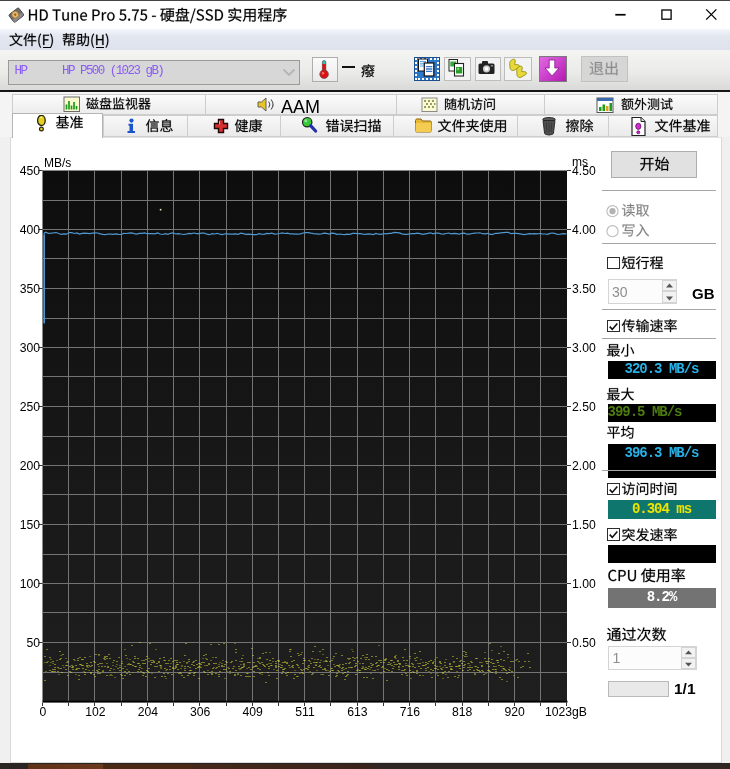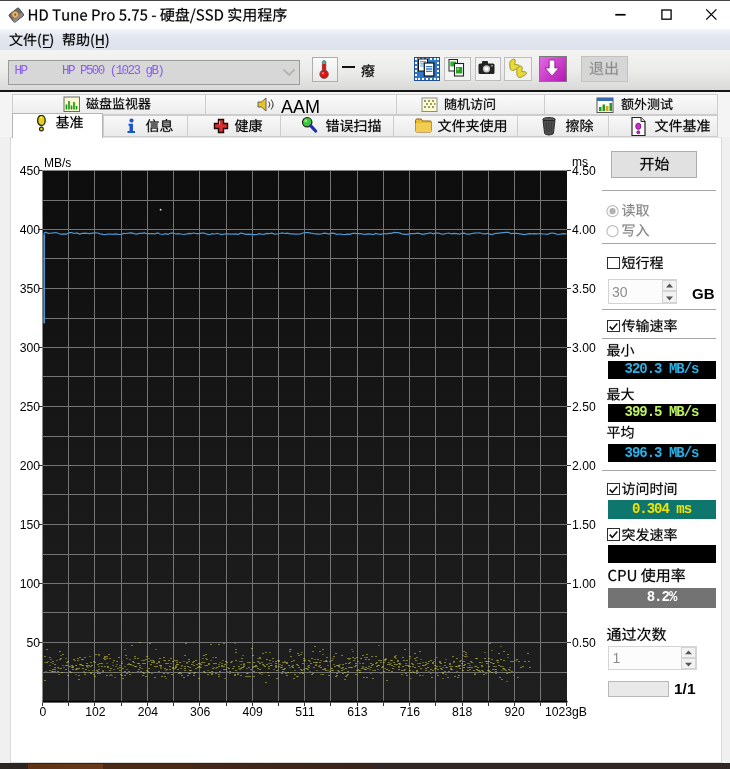--- a/index.html
+++ b/index.html
@@ -321,22 +321,22 @@
  <path d="M7.5 20.4 4 16.6h7z" fill="#555"></path>
 </svg>
 <div class="ab" style="left:692px;top:284.5px;font-size:15px;font-weight:bold;color:#000">GB</div>
 <div class="ab" style="left:602px;top:308.5px;width:114px;height:1px;background:#a6a6a6"></div>
 <div class="ab" style="left:607px;top:319.5px;width:12.5px;height:12.5px;background:#fff;border:1.2px solid #2c2c2c;box-sizing:border-box"></div>
 <svg class="ab" style="left:607px;top:319.5px" width="13" height="13" viewBox="0 0 13 13">
  <path d="M2.7 6.6 5.3 9.4 10.3 3.4" fill="none" stroke="#111" stroke-width="1.6"></path>
 </svg>
 <div class="ab" style="left:602px;top:338px;width:114px;height:1px;background:#a6a6a6"></div>
 <div class="ab" style="left:607.5px;top:361px;width:108px;height:17.5px;background:#000;color:#28b2e8;font-family:'Liberation Mono',monospace;font-weight:bold;font-size:14px;text-align:center;line-height:17.5px;letter-spacing:-1px">320.3 MB/s</div>
-<div class="ab" style="left:607.5px;top:404px;width:108px;height:17.5px;background:#000;color:#bef264;font-family:'Liberation Mono',monospace;font-weight:bold;font-size:14px;text-align:center;line-height:17.5px;letter-spacing:-1px">399.5 MB/s</div>
-<div class="ab" style="left:607.5px;top:443.5px;width:108px;height:18px;background:#000;color:#28b2e8;font-family:'Liberation Mono',monospace;font-weight:bold;font-size:14px;text-align:center;line-height:18px;letter-spacing:-1px">396.3 MB/s</div>
+<div class="ab" style="left:607.5px;top:404px;width:108px;height:17.5px;background:#000;color:#4d7c0f;font-family:'Liberation Mono',monospace;font-weight:bold;font-size:14px;line-height:17.5px;letter-spacing:-1px">399.5 MB/s</div>
+<div class="ab" style="left:607.5px;top:443.5px;width:108px;height:34px;background:#000;color:#28b2e8;font-family:'Liberation Mono',monospace;font-weight:bold;font-size:14px;text-align:center;line-height:18px;letter-spacing:-1px">396.3 MB/s</div>
 <div class="ab" style="left:602px;top:470px;width:114px;height:1px;background:#a6a6a6"></div>
 <div class="ab" style="left:607px;top:482.5px;width:12.5px;height:12.5px;background:#fff;border:1.2px solid #2c2c2c;box-sizing:border-box"></div>
 <svg class="ab" style="left:607px;top:482.5px" width="13" height="13" viewBox="0 0 13 13">
  <path d="M2.7 6.6 5.3 9.4 10.3 3.4" fill="none" stroke="#111" stroke-width="1.6"></path>
 </svg>
 <div class="ab" style="left:607.5px;top:499.5px;width:108px;height:19.5px;background:#0f766e;color:#f0e400;font-family:'Liberation Mono',monospace;font-weight:bold;font-size:14px;text-align:center;line-height:19.5px;letter-spacing:-1px">0.304 ms</div>
 <div class="ab" style="left:607px;top:528px;width:12.5px;height:12.5px;background:#fff;border:1.2px solid #2c2c2c;box-sizing:border-box"></div>
 <svg class="ab" style="left:607px;top:528px" width="13" height="13" viewBox="0 0 13 13">
  <path d="M2.7 6.6 5.3 9.4 10.3 3.4" fill="none" stroke="#111" stroke-width="1.6"></path>
 </svg>

